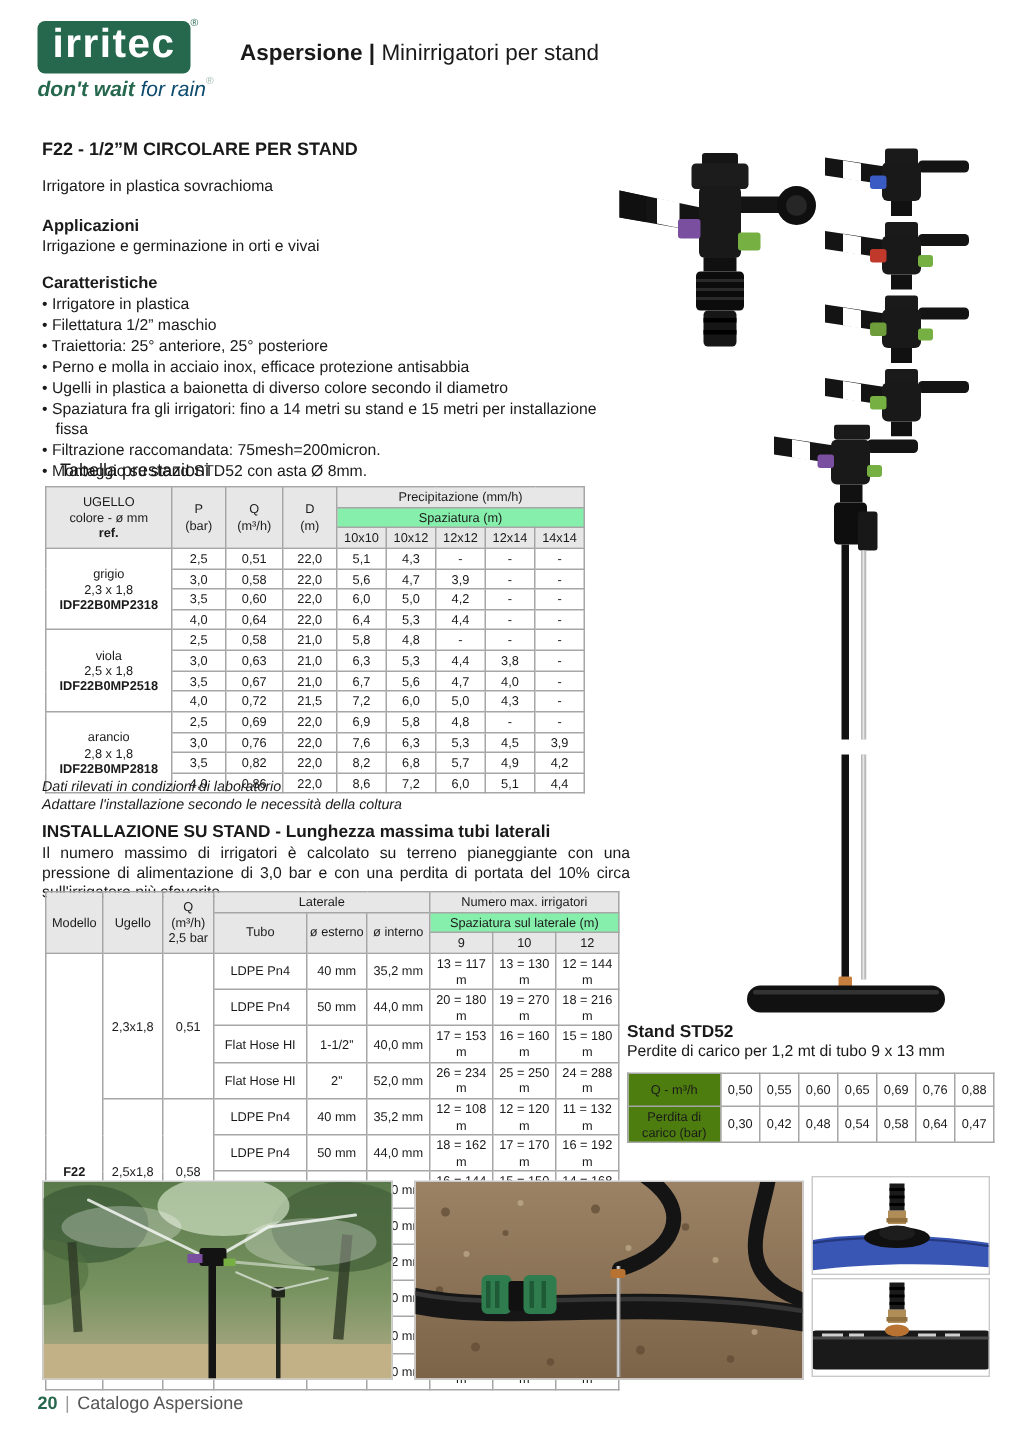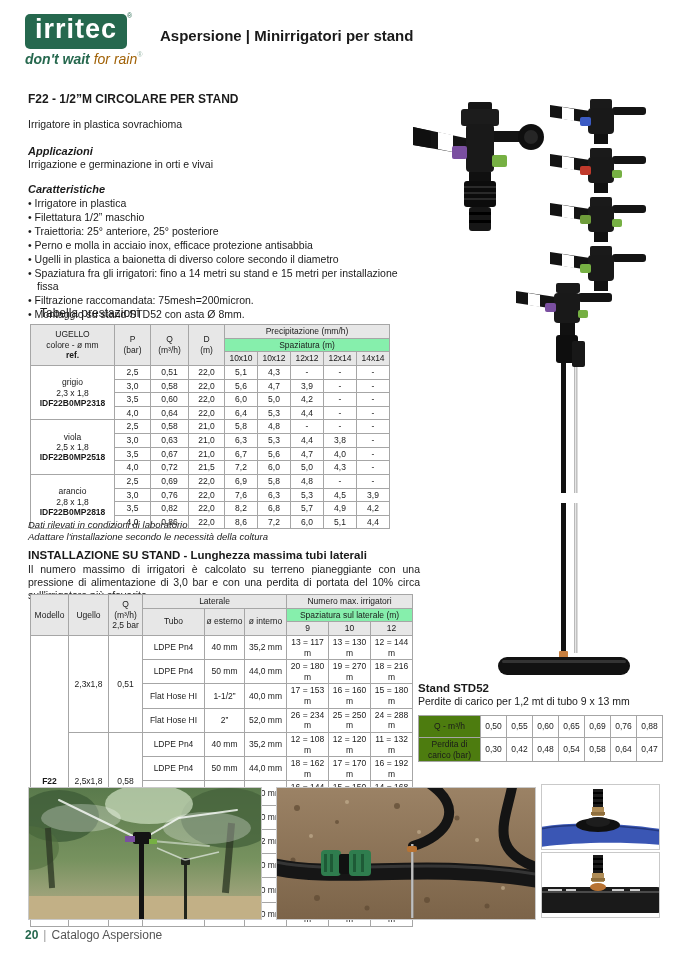--- a/index.html
+++ b/index.html
@@ -7,31 +7,31 @@
   body { font-family:"Liberation Sans", sans-serif; color:#1a1a1a; }
   .page { position:relative; width:678px; height:959px; background:#fff; overflow:hidden; }
 
   
   .logo-wrap { position:absolute; left:25px; top:14px; }
   .logo-box { display:inline-block; background:#26684E; color:#fff; font-weight:bold;
               font-size:27px; letter-spacing:1px; padding:2px 10px 6px 10px; border-radius:5px; line-height:1; }
   .logo-reg { font-size:7px; color:#26684E; vertical-align:top; position:relative; top:-2px; }
   .tagline { margin-top:2px; font-size:14px; color:#26684E; font-style:italic; }
   .tagline b { font-weight:bold; }
-  .tagline .light { color:#a16207; font-weight:normal; }
+  .tagline .light { color:#0c4a6e; font-weight:normal; }
   .tagline .reg { font-size:7px; vertical-align:top; color:#9db9ab; }
   .header-title { position:absolute; left:160px; top:27px; font-size:15px; }
   .header-title b { font-weight:bold; }
-  .header-title .rest { font-weight:bold;margin-top:40px; }
+  .header-title .rest { font-weight:normal;margin-top:40px; }
 
   
   .intro { position:absolute; left:28px; top:92px; width:394px; font-size:10.5px; line-height:1.2; }
   .intro h1 { font-size:12px; font-weight:bold; margin-bottom:12px; }
   .intro .sub { margin-bottom:14px; }
-  .intro h2 { font-size:11px; font-weight:bold; margin-top:10px;font-style:italic; }
+  .intro h2 { font-size:11px; font-weight:bold; margin-top:10px; }
   .intro .app-text { margin-bottom:12px; }
   ul.features { list-style:none; margin-top:1px; }
   ul.features li { padding-left:9px; text-indent:-9px; margin-bottom:1.5px; }
   ul.features li::before { content:"• "; }
 
   
   table { border-collapse:collapse; table-layout:fixed; font-size:8.5px; }
   th, td { border:1px solid #a6a6a6; text-align:center; vertical-align:middle; padding:1px 1px; line-height:1.25; }
   th { background:#e7e7e7; font-weight:normal; }
   th.band { background:#86efac; }

